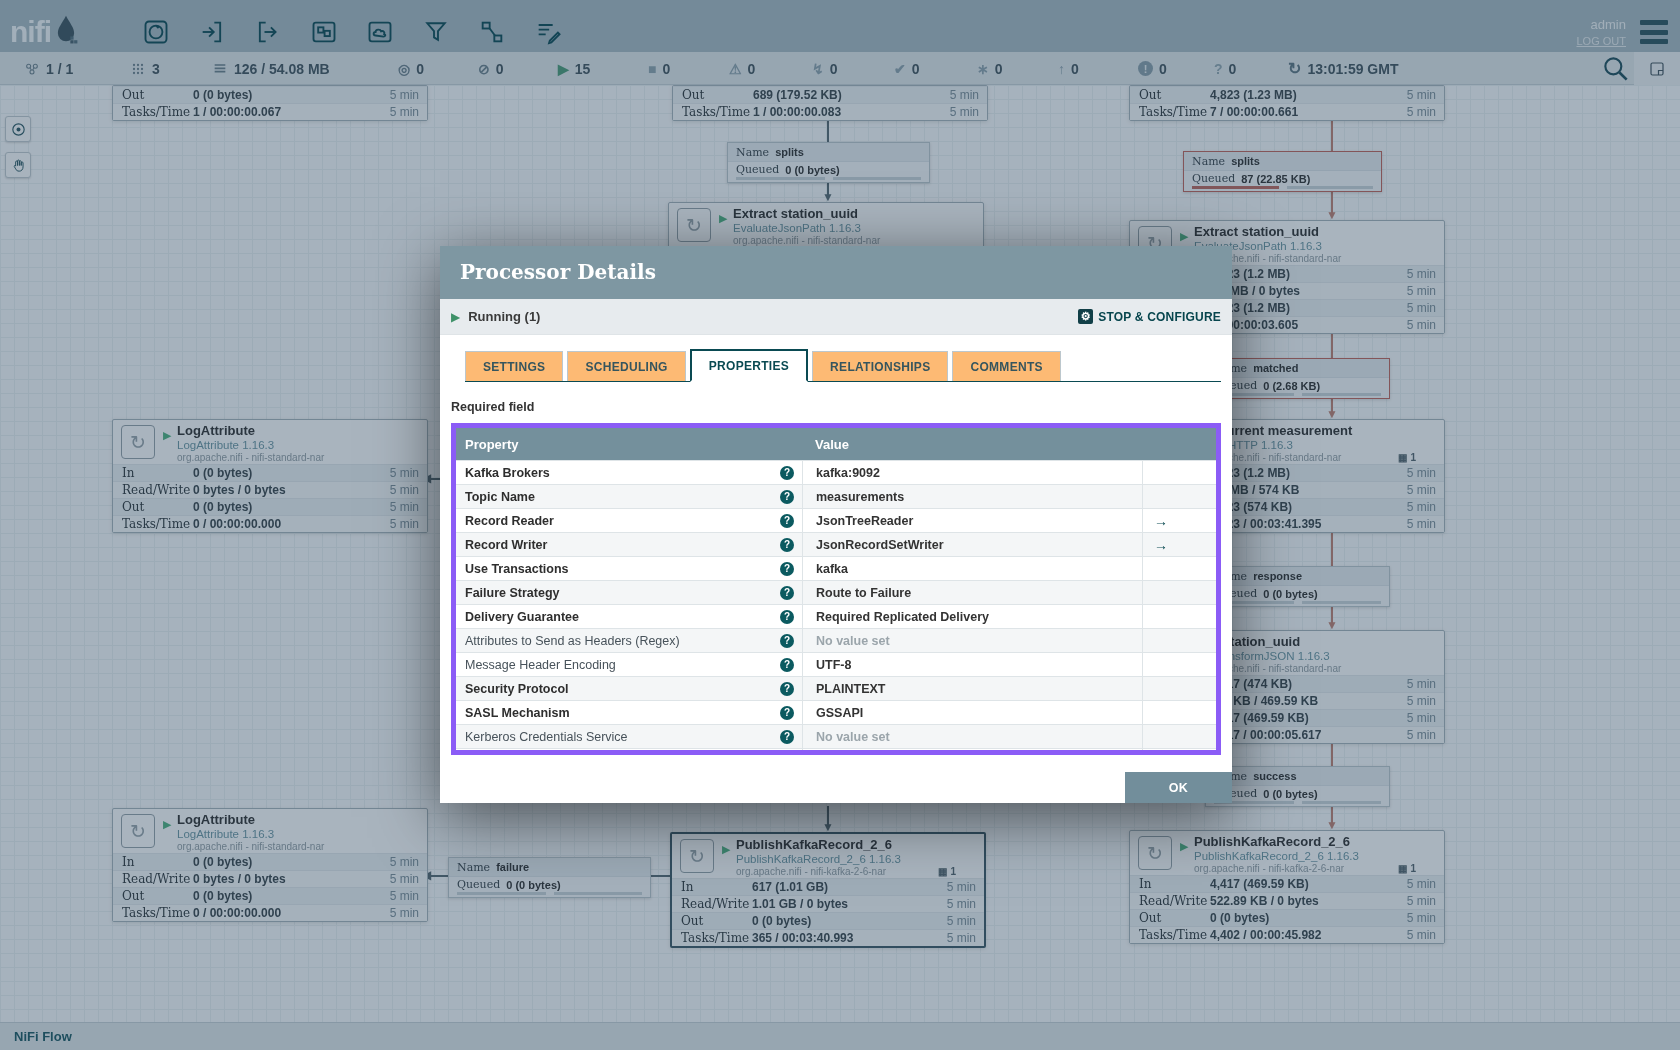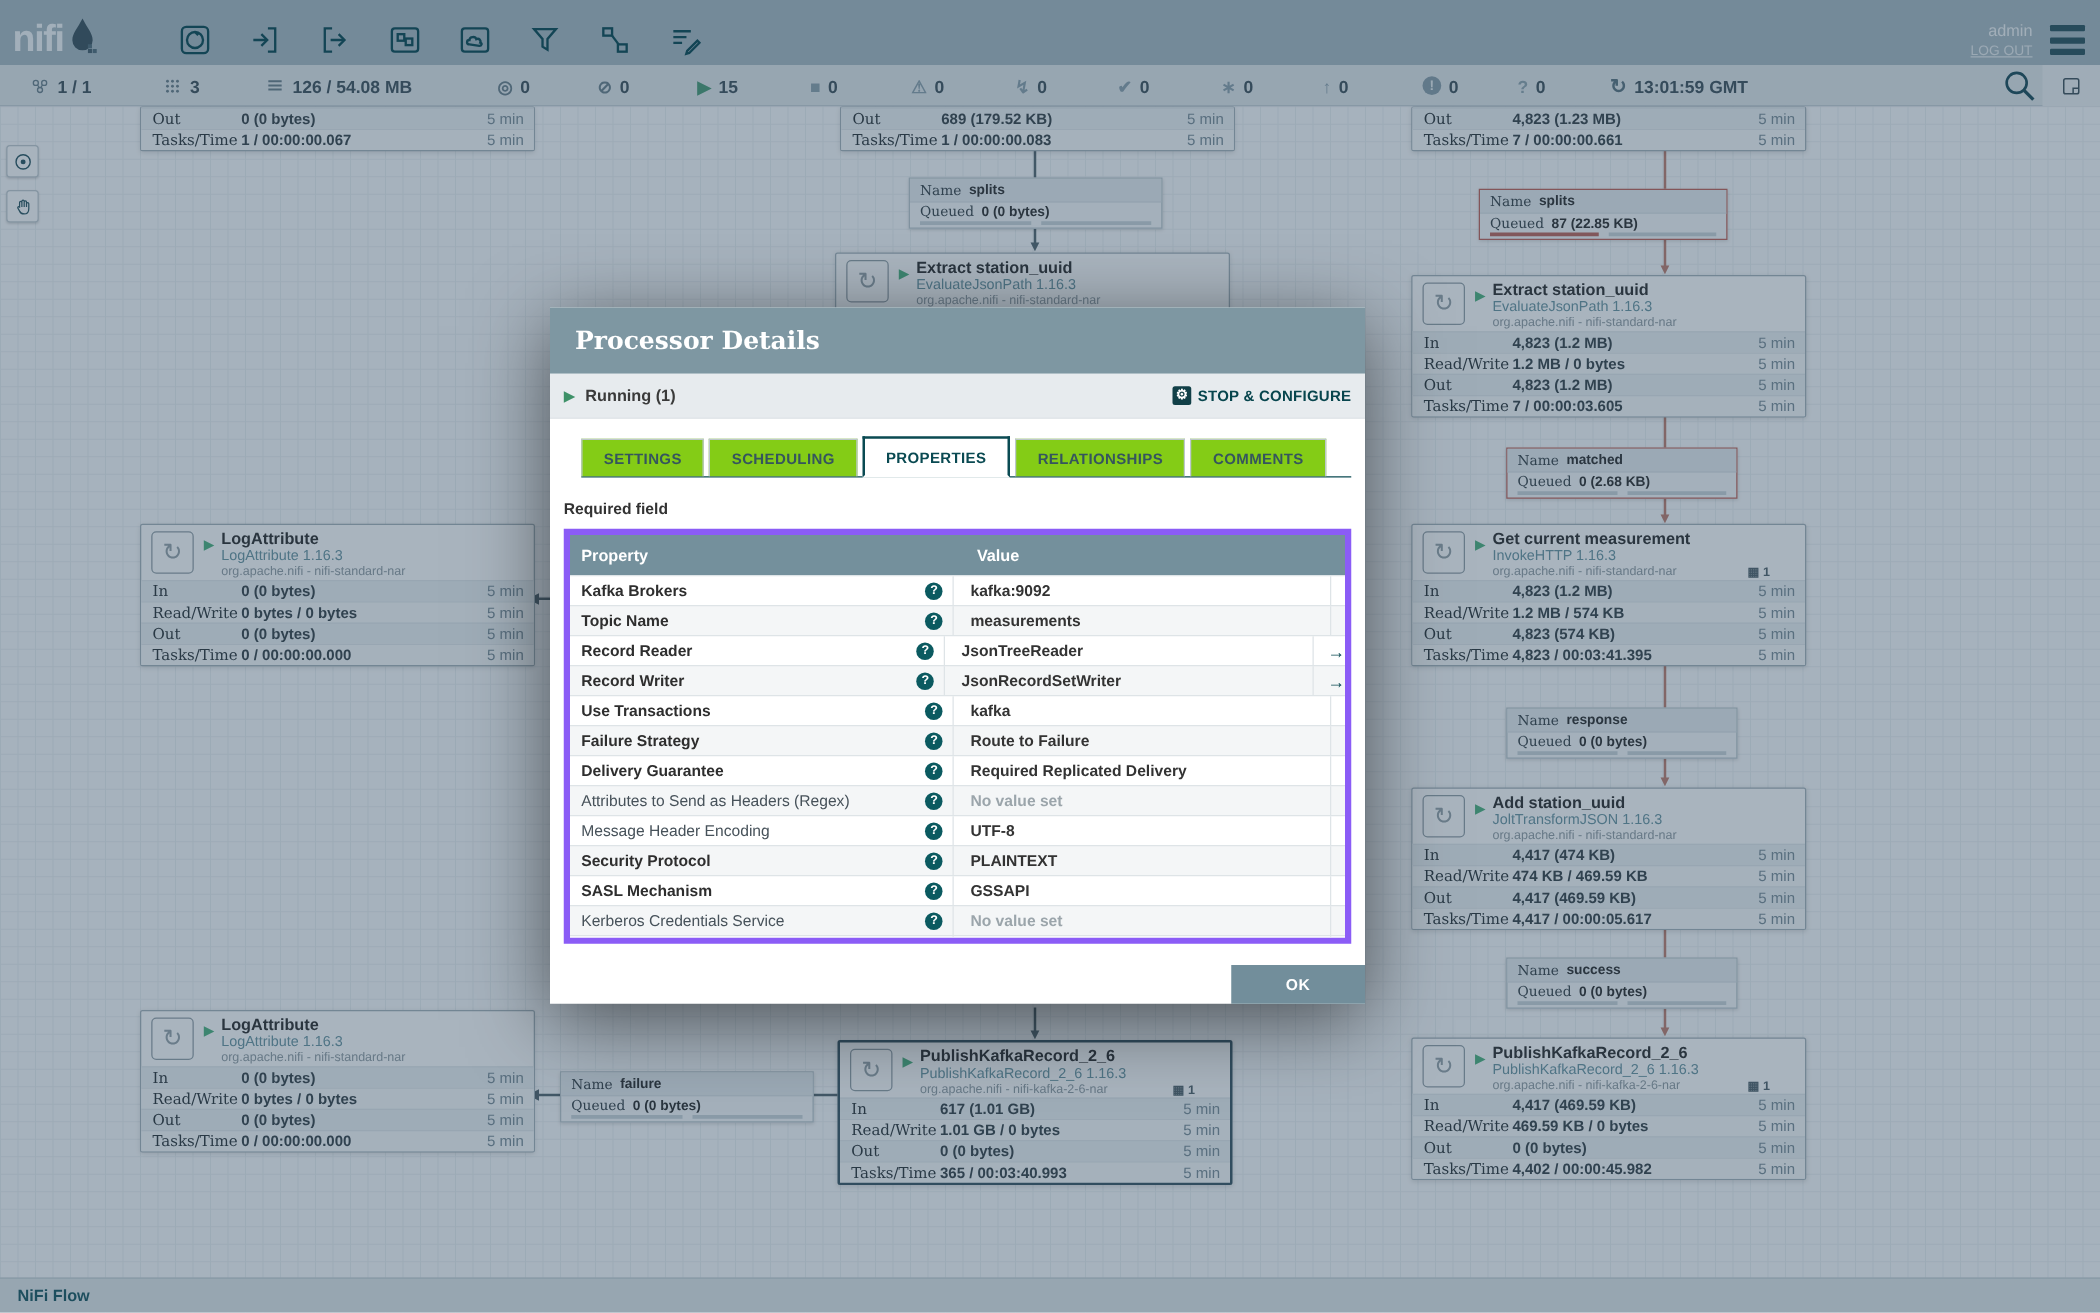--- a/index.html
+++ b/index.html
@@ -74,29 +74,29 @@
   .lc-dark { background:#5A6B73; }
   .lc-red { background:#C08273; }
   .arrow { position:absolute; font-size:12px; line-height:10px; }
   .ac-dark { color:#5A6B73; }
   .ac-red { color:#C08273; }
 
   
   .overlay { position:absolute; inset:0; background:rgba(30,58,84,0.38); z-index:5; }
 
   
-  .dialog { position:absolute; left:440px; top:246px; width:652px; height:557px; background:#fff; box-shadow:0 14px 60px rgba(0,0,0,.55); z-index:10; }
+  .dialog { position:absolute; left:440px; top:246px; width:792px; height:557px; background:#fff; box-shadow:0 14px 60px rgba(0,0,0,.55); z-index:10; }
   .dlg-head { height:53px; background:#7E97A2; color:#fff; font-family:"DejaVu Serif",serif; font-size:20px; font-weight:bold; line-height:53px; padding-left:20px; }
   .dlg-state { height:36px; background:#E7EBEE; border-bottom:1px solid #DFE4E7; display:flex; align-items:center; padding:0 11px; }
   .state-play { color:#3E9168; font-size:12px; margin-right:8px; }
   .state-label { font-weight:bold; font-size:13px; color:#3A3A3A; }
   .stop-config { margin-left:auto; display:flex; align-items:center; gap:5px; color:#07454D; font-weight:bold; font-size:12px; cursor:pointer; letter-spacing:.2px; }
   .gear-tile { width:15px; height:15px; background:#113F47; color:#fff; border-radius:2px; font-size:11px; line-height:15px; text-align:center; }
   .tabs { display:flex; align-items:flex-end; margin:14px 11px 0 25px; border-bottom:1px solid #0A4A52; }
-  .tab { height:30px; padding:0 17px; display:flex; align-items:center; background:#84cc16; border:1px solid #BCC7CD; border-bottom:none; margin-right:4px; font-size:12px; font-weight:bold; color:#35555E; cursor:pointer; letter-spacing:.3px; }
+  .tab { height:30px; padding:0 17px; display:flex; align-items:center; background:#fdba74; border:1px solid #BCC7CD; border-bottom:none; margin-right:4px; font-size:12px; font-weight:bold; color:#35555E; cursor:pointer; letter-spacing:.3px; }
   .tab.active { background:#fff; border:2px solid #0A4A52; border-bottom:2px solid #fff; height:33px; margin-bottom:-1px; color:#0A4A52; }
   .req { margin:18px 0 0 11px; font-size:12.5px; font-weight:bold; color:#333; height:15px; }
   .ptable { margin:8px 11px 0; border:5px solid #8b5cf6; height:332px; overflow:hidden; }
   .thead { height:32px; background:#74909C; display:flex; color:#fff; font-size:13px; font-weight:bold; align-items:center; }
   .th-p { width:346px; padding-left:9px; }
   .th-v { width:340px; padding-left:13px; }
   .trow { height:24px; display:flex; border-top:1px solid #DEE4E7; font-size:12.5px; align-items:stretch; background:#fff; }
   .trow.alt { background:#F4F6F7; }
   .cell-p { width:346px; padding-left:9px; display:flex; align-items:center; color:#47525A; }
   .cell-p.required { font-weight:bold; color:#2E2E2E; }
@@ -406,21 +406,21 @@
       <span class="p-badge"><span>▦</span>1</span>
     </div>
         <div class="p-stats">
           <div class="p-row">
       <span class="lbl">In</span>
       <span class="val">4,417 (469.59 KB)</span>
       <span class="tm">5 min</span>
           </div>
           <div class="p-row">
       <span class="lbl">Read/Write</span>
-      <span class="val">469.59 KB / 0 bytes</span>
+      <span class="val">522.89 KB / 0 bytes</span>
       <span class="tm">5 min</span>
           </div>
           <div class="p-row">
       <span class="lbl">Out</span>
       <span class="val">0 (0 bytes)</span>
       <span class="tm">5 min</span>
           </div>
           <div class="p-row">
       <span class="lbl">Tasks/Time</span>
       <span class="val">4,402 / 00:00:45.982</span>

